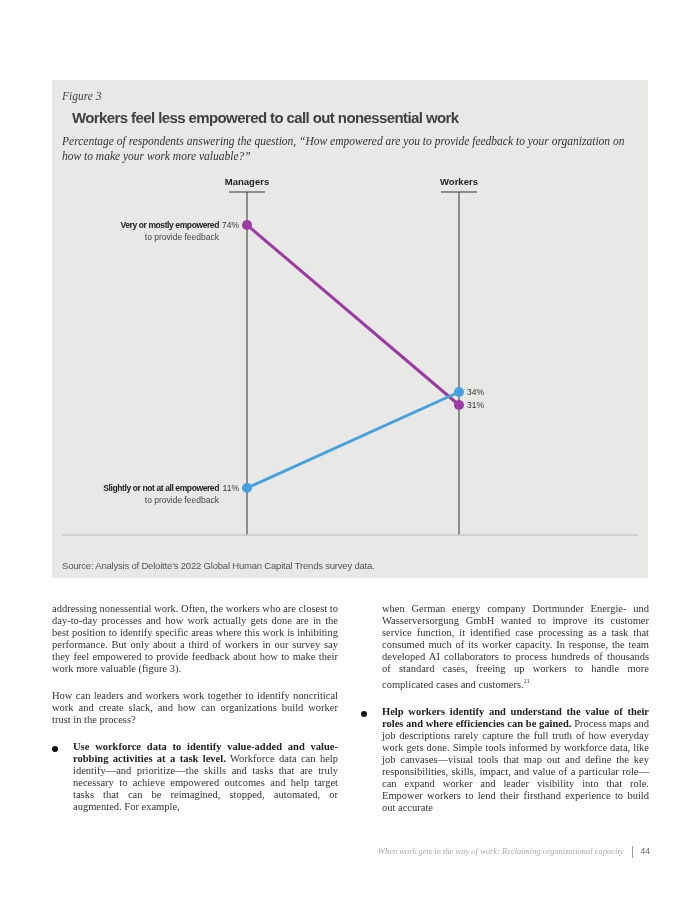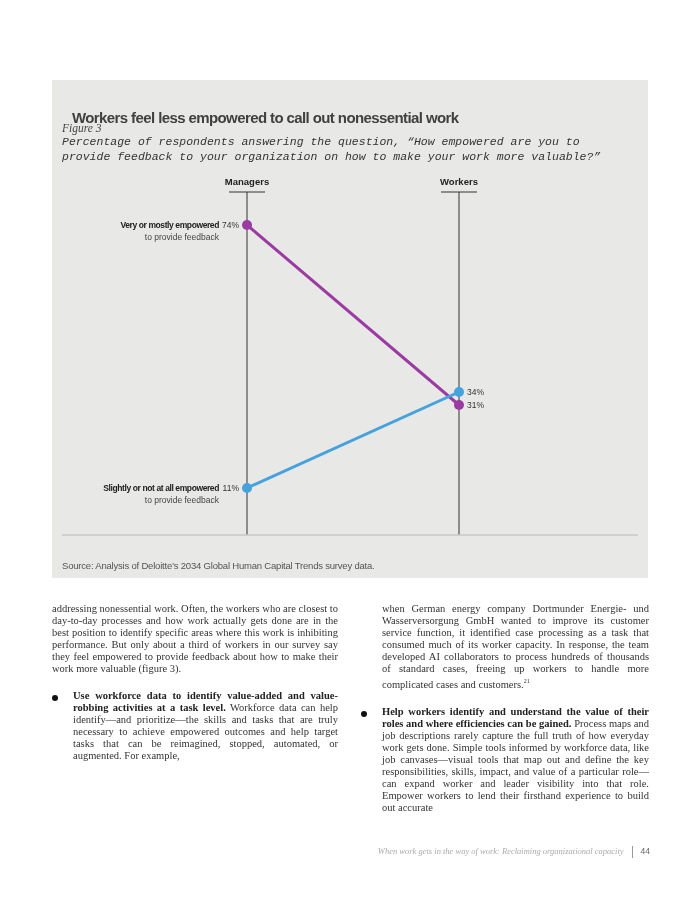--- a/index.html
+++ b/index.html
@@ -1,20 +1,20 @@
 <!DOCTYPE html>
 <html><head>
 <meta charset="utf-8">
 <style>
   html, body { margin: 0; padding: 0; background: #ffffff; }
   body { width: 700px; height: 906px; position: relative; overflow: hidden; font-family: "DejaVu Serif", serif; color: #2b2b2b; }
   .panel { position: absolute; left: 52px; top: 80px; width: 596px; height: 498px; background: #e8e8e6; }
-  .fig-label { position: absolute; left: 62px; top: 90px; font-family: "Liberation Serif", serif; font-style: italic; font-size: 11.5px; color: #444; margin-top: 32px; }
+  .fig-label { position: absolute; left: 62px; top: 90px; font-family: "Liberation Serif", serif; font-style: italic; font-size: 11.5px; color: #444; }
   .fig-title { position: absolute; left: 72px; top: 109px; font-family: "Liberation Sans", sans-serif; font-weight: bold; font-size: 15px; color: #404040; letter-spacing: -0.6px; }
-  .fig-subtitle { position: absolute; left: 62px; top: 134px; width: 570px; font-family: Liberation Mono, monospace; font-style: italic; font-size: 11.5px; line-height: 15px; color: #333; }
+  .fig-subtitle { position: absolute; left: 62px; top: 134px; width: 570px; font-family: Liberation Serif, serif; font-style: italic; font-size: 11.5px; line-height: 15px; color: #333; }
   svg.chart { position: absolute; left: 52px; top: 170px; }
   .source { position: absolute; left: 62px; top: 560px; font-family: "Liberation Sans", sans-serif; font-size: 9.5px; color: #555; letter-spacing: -0.2px; }
   .col { position: absolute; top: 603px; width: 286px; font-family: "Liberation Serif", serif; font-size: 10.5px; line-height: 12px; color: #333; text-align: justify; }
   .col p { margin: 0 0 15px 0; }
   .col .bullet { position: relative; padding-left: 21px; margin: 0 0 9px 0; }
   .col .bullet .dot { position: absolute; left: 0; top: 5px; width: 6px; height: 6px; border-radius: 50%; background: #111; }
   .col b { color: #222; }
   .footer { position: absolute; top: 846px; right: 50px; font-family: "Liberation Serif", serif; font-style: italic; font-size: 8.5px; color: #aaa; display: flex; align-items: flex-start; gap: 8px; }
   .footer .sep { width: 1px; height: 12px; background: #999; }
   .footer .pnum { font-style: normal; font-family: "Liberation Sans", sans-serif; color: #666; font-size: 8.5px; }
@@ -52,24 +52,25 @@
   <text x="415" y="238" text-anchor="start" font-family="Liberation Sans, sans-serif" font-size="8.5" fill="#333">31%</text>
   <text x="187" y="321" text-anchor="end" font-family="Liberation Sans, sans-serif" font-size="8.5" fill="#333">11%</text>
   <text x="415" y="225" text-anchor="start" font-family="Liberation Sans, sans-serif" font-size="8.5" fill="#333">34%</text>
 
   <text x="167" y="58" text-anchor="end" font-family="Liberation Sans, sans-serif" font-weight="bold" font-size="8.5" fill="#222" letter-spacing="-0.4">Very or mostly empowered</text>
   <text x="167" y="70" text-anchor="end" font-family="Liberation Sans, sans-serif" font-size="8.5" fill="#444">to provide feedback</text>
   <text x="167" y="321" text-anchor="end" font-family="Liberation Sans, sans-serif" font-weight="bold" font-size="8.5" fill="#222" letter-spacing="-0.4">Slightly or not at all empowered</text>
   <text x="167" y="333" text-anchor="end" font-family="Liberation Sans, sans-serif" font-size="8.5" fill="#444">to provide feedback</text>
 </svg>
 
-<div class="source">Source: Analysis of Deloitte’s 2034 Global Human Capital Trends survey data.</div>
+<div class="source">Source: Analysis of Deloitte’s 2022 Global Human Capital Trends survey data.</div>
 
 <div class="col" style="left:52px;">
   <p>addressing nonessential work. Often, the workers who are closest to day-to-day processes and how work actually gets done are in the best position to identify specific areas where this work is inhibiting performance. But only about a third of workers in our survey say they feel empowered to provide feedback about how to make their work more valuable (figure 3).</p>
+  <p>How can leaders and workers work together to identify noncritical work and create slack, and how can organizations build worker trust in the process?</p>
   <div class="bullet">
     <span class="dot"></span>
     <b>Use workforce data to identify value-added and value-robbing activities at a task level.</b><span> Workforce data can help identify—and prioritize—the skills and tasks that are truly necessary to achieve empowered outcomes and help target tasks that can be reimagined, stopped, automated, or augmented. For example,</span>
   </div>
 </div>
 
 <div class="col" style="left:361px; width:288px;">
   <p style="padding-left:21px;"><span>when German energy company Dortmunder Energie- und Wasserversorgung GmbH wanted to improve its customer service function, it identified case processing as a task that consumed much of its worker capacity. In response, the team developed AI collaborators to process hundreds of thousands of standard cases, freeing up workers to handle more complicated cases and customers.</span><sup>21</sup></p>
   <div class="bullet">
     <span class="dot"></span>

